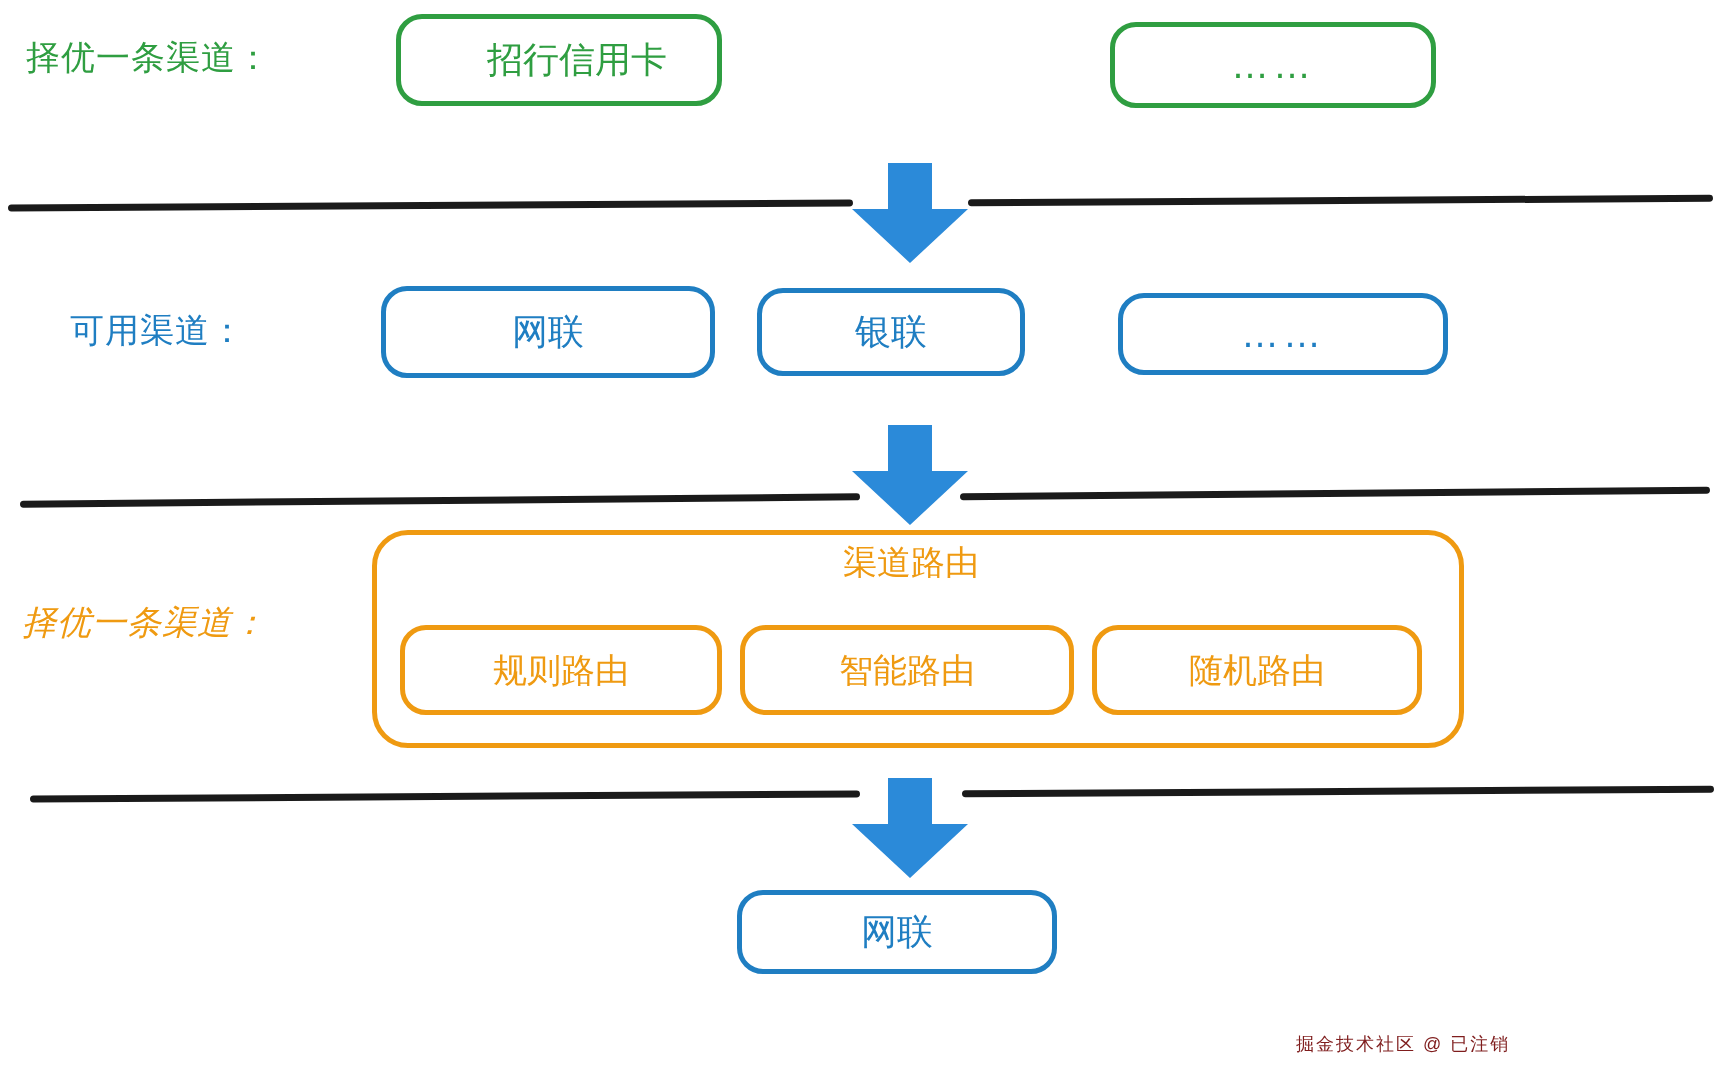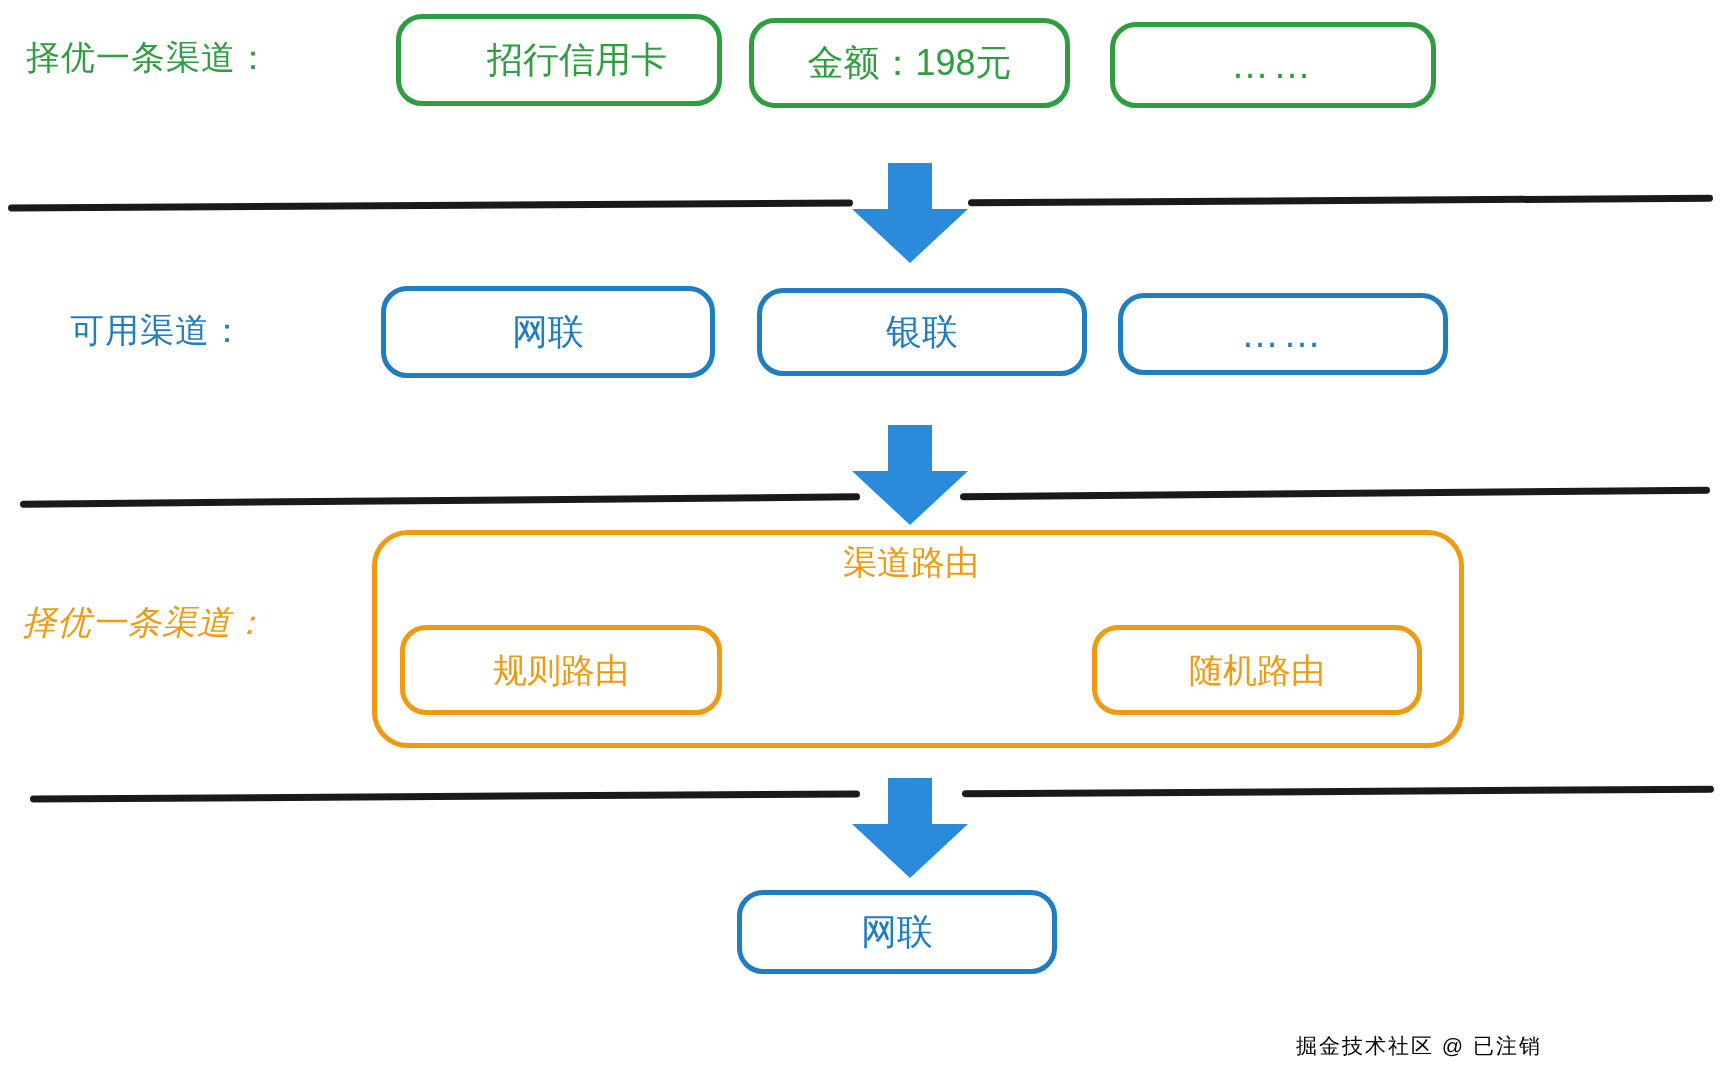--- a/index.html
+++ b/index.html
@@ -62,24 +62,24 @@
   .sep.tilt2 { transform: rotate(-0.5deg); }
 
   
   .arrow {
     position: absolute;
   }
 
   
   .watermark {
     position: absolute;
-    color: #000000;
+    color: #7f1d1d;
     white-space: nowrap;
     letter-spacing: 2px;
-    font-size: 21px;
+    font-size: 18px;
   }
 
   
   .panel-title {
     position: absolute;
     white-space: nowrap;
     color: #ef9a11;
     line-height: 1;
   }
 </style>
@@ -87,44 +87,41 @@
 <body>
 
 <div class="canvas">
 
   <div class="rowlabel c-green" style="left:26px; top:40px; font-size:34px;">择优一条渠道：</div>
 
   <div class="hbox c-green" style="left:396px; top:14px; width:326px; height:92px; font-size:36px;padding-left:36px;">
     <span>招行信用卡</span>
   </div>
 
-  <div class="hbox c-green" style="left:749px; top:18px; width:321px; height:90px; font-size:36px;">
-    <span>金额：198元</span>
-  </div>
 
   <div class="hbox c-green" style="left:1110px; top:22px; width:326px; height:86px; font-size:38px; letter-spacing:4px;">
     <span>……</span>
   </div>
 
   <div class="sep tilt" style="left:8px;   top:202px; width:845px;"></div>
   <div class="sep tilt" style="left:968px; top:197px; width:745px;"></div>
 
   <div class="arrow" style="left:850px; top:163px;">
     <svg width="120" height="100" viewBox="0 0 120 100" aria-hidden="true">
       <path d="M38 0 L82 0 L82 46 L118 46 L60 100 L2 46 L38 46 Z" fill="#2b8ad9"></path>
     </svg>
   </div>
 
   <div class="rowlabel c-blue" style="left:40px; top:313px; font-size:34px;margin-left:30px;">可用渠道：</div>
 
   <div class="hbox c-blue" style="left:381px; top:286px; width:334px; height:92px; font-size:36px;">
     <span>网联</span>
   </div>
 
-  <div class="hbox c-blue" style="left:757px; top:288px; width:330px; height:88px; font-size:36px;">
+  <div class="hbox c-blue" style="left:757px; top:288px; width:268px; height:88px; font-size:36px;">
     <span>银联</span>
   </div>
 
   <div class="hbox c-blue" style="left:1118px; top:293px; width:330px; height:82px; font-size:38px; letter-spacing:4px;">
     <span>……</span>
   </div>
 
   <div class="sep tilt2" style="left:20px;  top:497px; width:840px;"></div>
   <div class="sep tilt2" style="left:960px; top:490px; width:750px;"></div>
 
@@ -137,20 +134,23 @@
   <div class="rowlabel c-orange" style="left:22px; top:605px; font-size:34px;font-style:italic;">择优一条渠道：</div>
 
   <div class="hbox c-orange" style="left:372px; top:530px; width:1092px; height:218px; border-radius:36px;"></div>
 
   <div class="panel-title" style="left:843px; top:545px; font-size:34px;">渠道路由</div>
 
   <div class="hbox c-orange" style="left:400px; top:625px; width:322px; height:90px; font-size:34px;">
     <span>规则路由</span>
   </div>
 
+  <div class="hbox c-orange" style="left:740px; top:625px; width:334px; height:90px; font-size:34px;">
+    <span>智能路由</span>
+  </div>
 
   <div class="hbox c-orange" style="left:1092px; top:625px; width:330px; height:90px; font-size:34px;">
     <span>随机路由</span>
   </div>
 
   <div class="sep tilt" style="left:30px;  top:793px; width:830px;"></div>
   <div class="sep tilt" style="left:962px; top:788px; width:752px;"></div>
 
   <div class="arrow" style="left:850px; top:778px;">
     <svg width="120" height="100" viewBox="0 0 120 100" aria-hidden="true">

